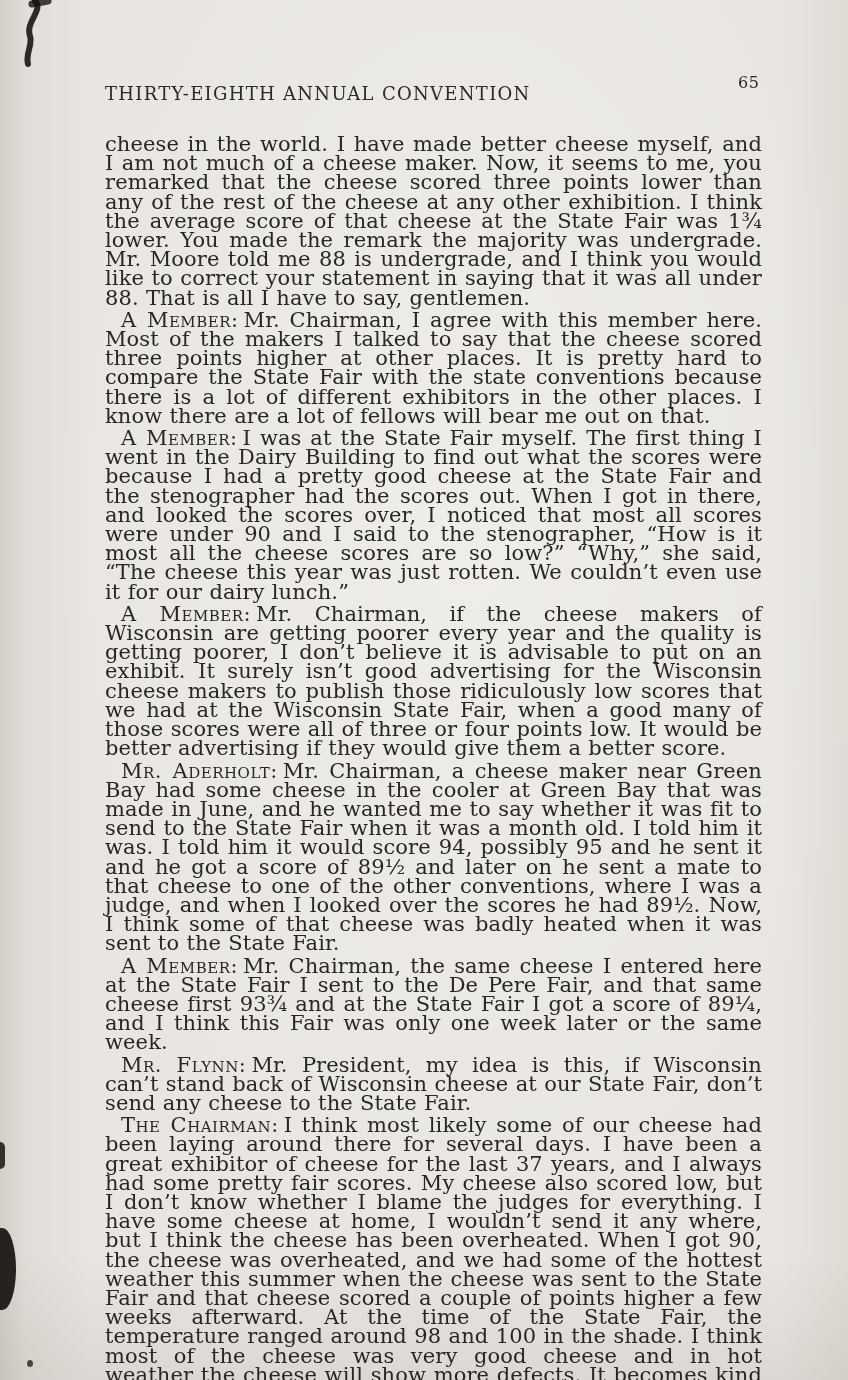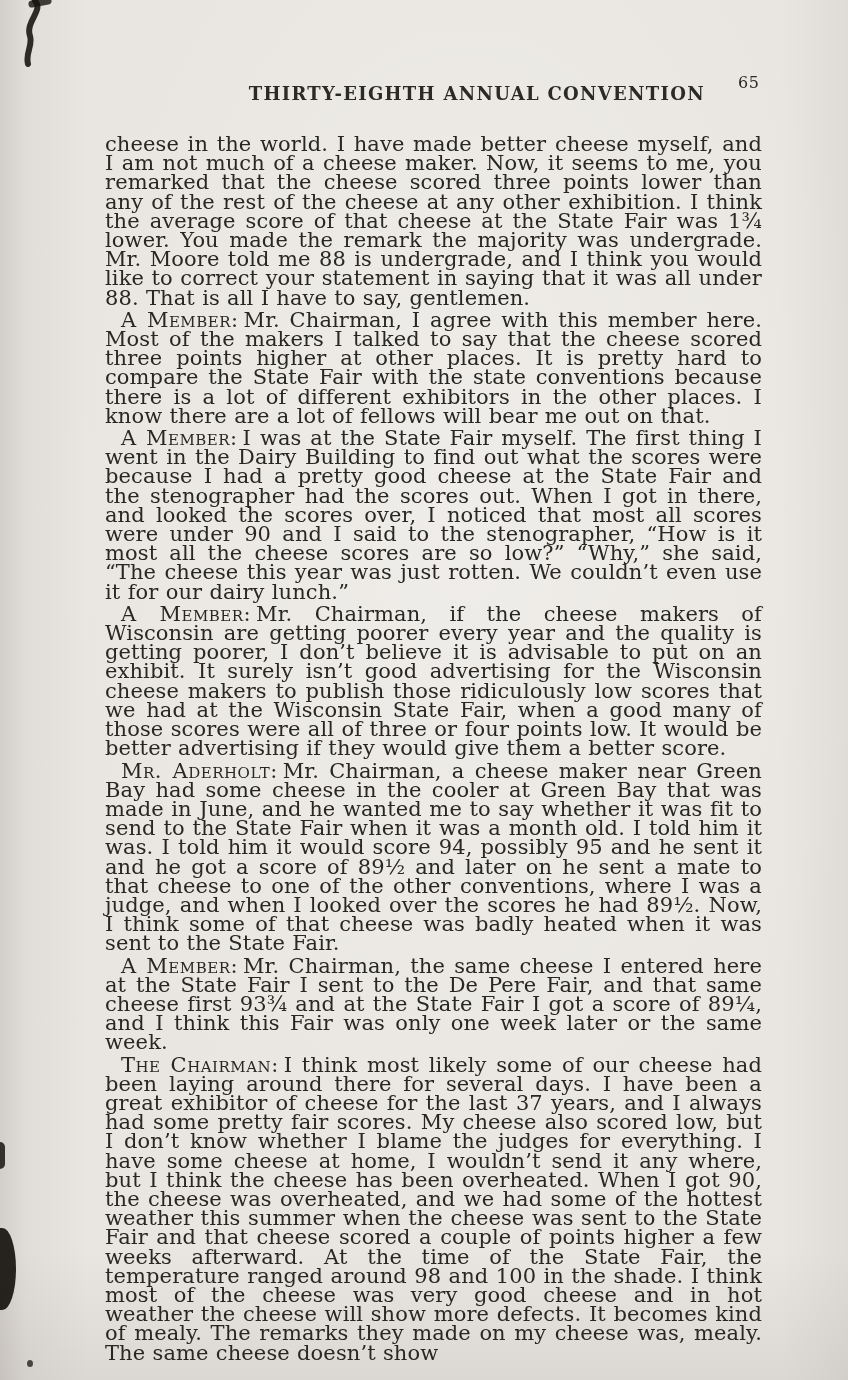--- a/index.html
+++ b/index.html
@@ -17,22 +17,22 @@
     background-image:
       radial-gradient(ellipse at 55% 38%, rgba(255,255,255,0.28), rgba(0,0,0,0) 65%),
       linear-gradient(90deg, rgba(70,60,48,0.14) 0px, rgba(70,60,48,0.05) 26px, rgba(0,0,0,0) 90px),
       linear-gradient(90deg, rgba(0,0,0,0) 92%, rgba(90,80,65,0.07) 100%),
       linear-gradient(0deg, rgba(60,55,45,0.08), rgba(0,0,0,0) 130px);
   }
 
   
   .header-title {
     position: absolute; top: 83px; left: 105px; width: 600px;
-    text-align: right;
-    font-weight: bold; font-size: 18px; letter-spacing: 1.3px;
+    text-align: left;
+    font-weight: normal; font-size: 18px; letter-spacing: 1.3px;
     color: #2b2a25;
   }
   .page-number {
     position: absolute; top: 73px; left: 738px;
     font-size: 16px; letter-spacing: .5px;
     color: #2b2a25;
   }
 
   
   .body-text {
@@ -86,17 +86,18 @@
     <p class="para"><span class="speaker">A Member:</span><span>Mr. Chairman, I agree with this member here. Most of the makers I talked to say that the cheese scored three points higher at other places. It is pretty hard to compare the State Fair with the state conventions because there is a lot of different exhibitors in the other places. I know there are a lot of fellows will bear me out on that.</span></p>
 
     <p class="para"><span class="speaker">A Member:</span><span>I was at the State Fair myself. The first thing I went in the Dairy Building to find out what the scores were because I had a pretty good cheese at the State Fair and the stenographer had the scores out. When I got in there, and looked the scores over, I noticed that most all scores were under 90 and I said to the stenographer, “How is it most all the cheese scores are so low?” “Why,” she said, “The cheese this year was just rotten. We couldn’t even use it for our dairy lunch.”</span></p>
 
     <p class="para"><span class="speaker">A Member:</span><span>Mr. Chairman, if the cheese makers of Wisconsin are getting poorer every year and the quality is getting poorer, I don’t believe it is advisable to put on an exhibit. It surely isn’t good advertising for the Wisconsin cheese makers to publish those ridiculously low scores that we had at the Wisconsin State Fair, when a good many of those scores were all of three or four points low. It would be better advertising if they would give them a better score.</span></p>
 
     <p class="para"><span class="speaker">Mr. Aderholt:</span><span>Mr. Chairman, a cheese maker near Green Bay had some cheese in the cooler at Green Bay that was made in June, and he wanted me to say whether it was fit to send to the State Fair when it was a month old. I told him it was. I told him it would score 94, possibly 95 and he sent it and he got a score of 89½ and later on he sent a mate to that cheese to one of the other conventions, where I was a judge, and when I looked over the scores he had 89½. Now, I think some of that cheese was badly heated when it was sent to the State Fair.</span></p>
 
     <p class="para"><span class="speaker">A Member:</span><span>Mr. Chairman, the same cheese I entered here at the State Fair I sent to the De Pere Fair, and that same cheese first 93¾ and at the State Fair I got a score of 89¼, and I think this Fair was only one week later or the same week.</span></p>
 
+    <p class="para"><span class="speaker">Mr. Flynn:</span><span>Mr. President, my idea is this, if Wisconsin can’t stand back of Wisconsin cheese at our State Fair, don’t send any cheese to the State Fair.</span></p>
 
     <p class="para"><span class="speaker">The Chairman:</span><span>I think most likely some of our cheese had been laying around there for several days. I have been a great exhibitor of cheese for the last 37 years, and I always had some pretty fair scores. My cheese also scored low, but I don’t know whether I blame the judges for everything. I have some cheese at home, I wouldn’t send it any where, but I think the cheese has been overheated. When I got 90, the cheese was overheated, and we had some of the hottest weather this summer when the cheese was sent to the State Fair and that cheese scored a couple of points higher a few weeks afterward. At the time of the State Fair, the temperature ranged around 98 and 100 in the shade. I think most of the cheese was very good cheese and in hot weather the cheese will show more defects. It becomes kind of mealy. The remarks they made on my cheese was, mealy. The same cheese doesn’t show</span></p>
 
   </div>
 </div>
 
 </body></html>

